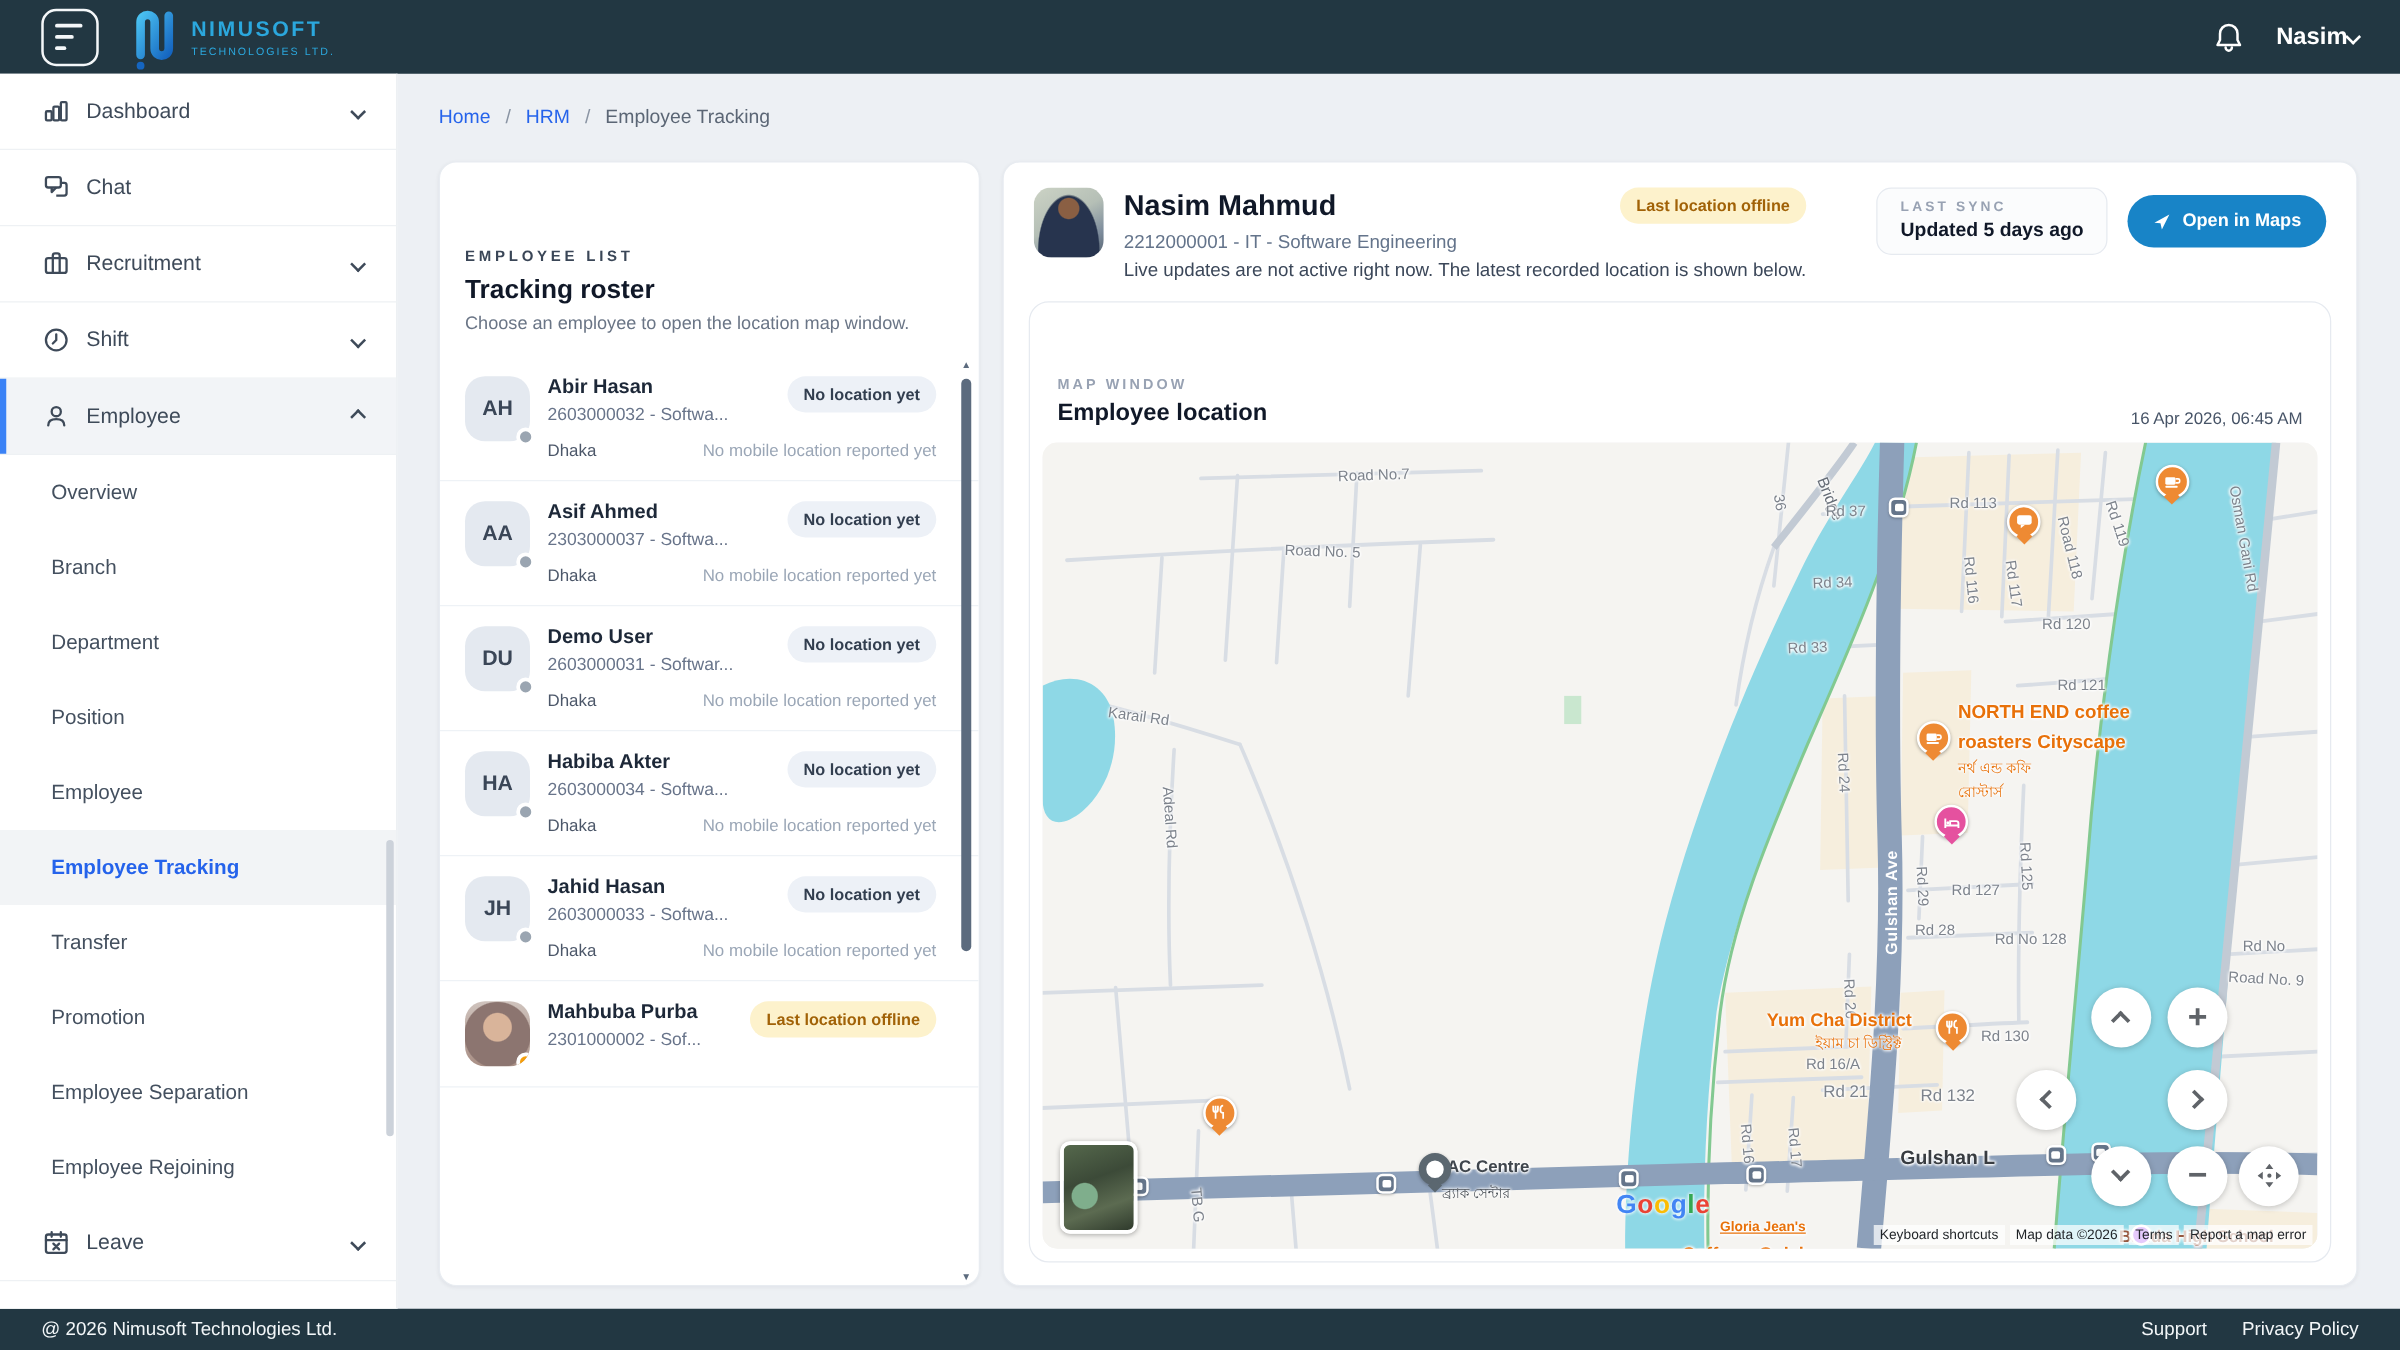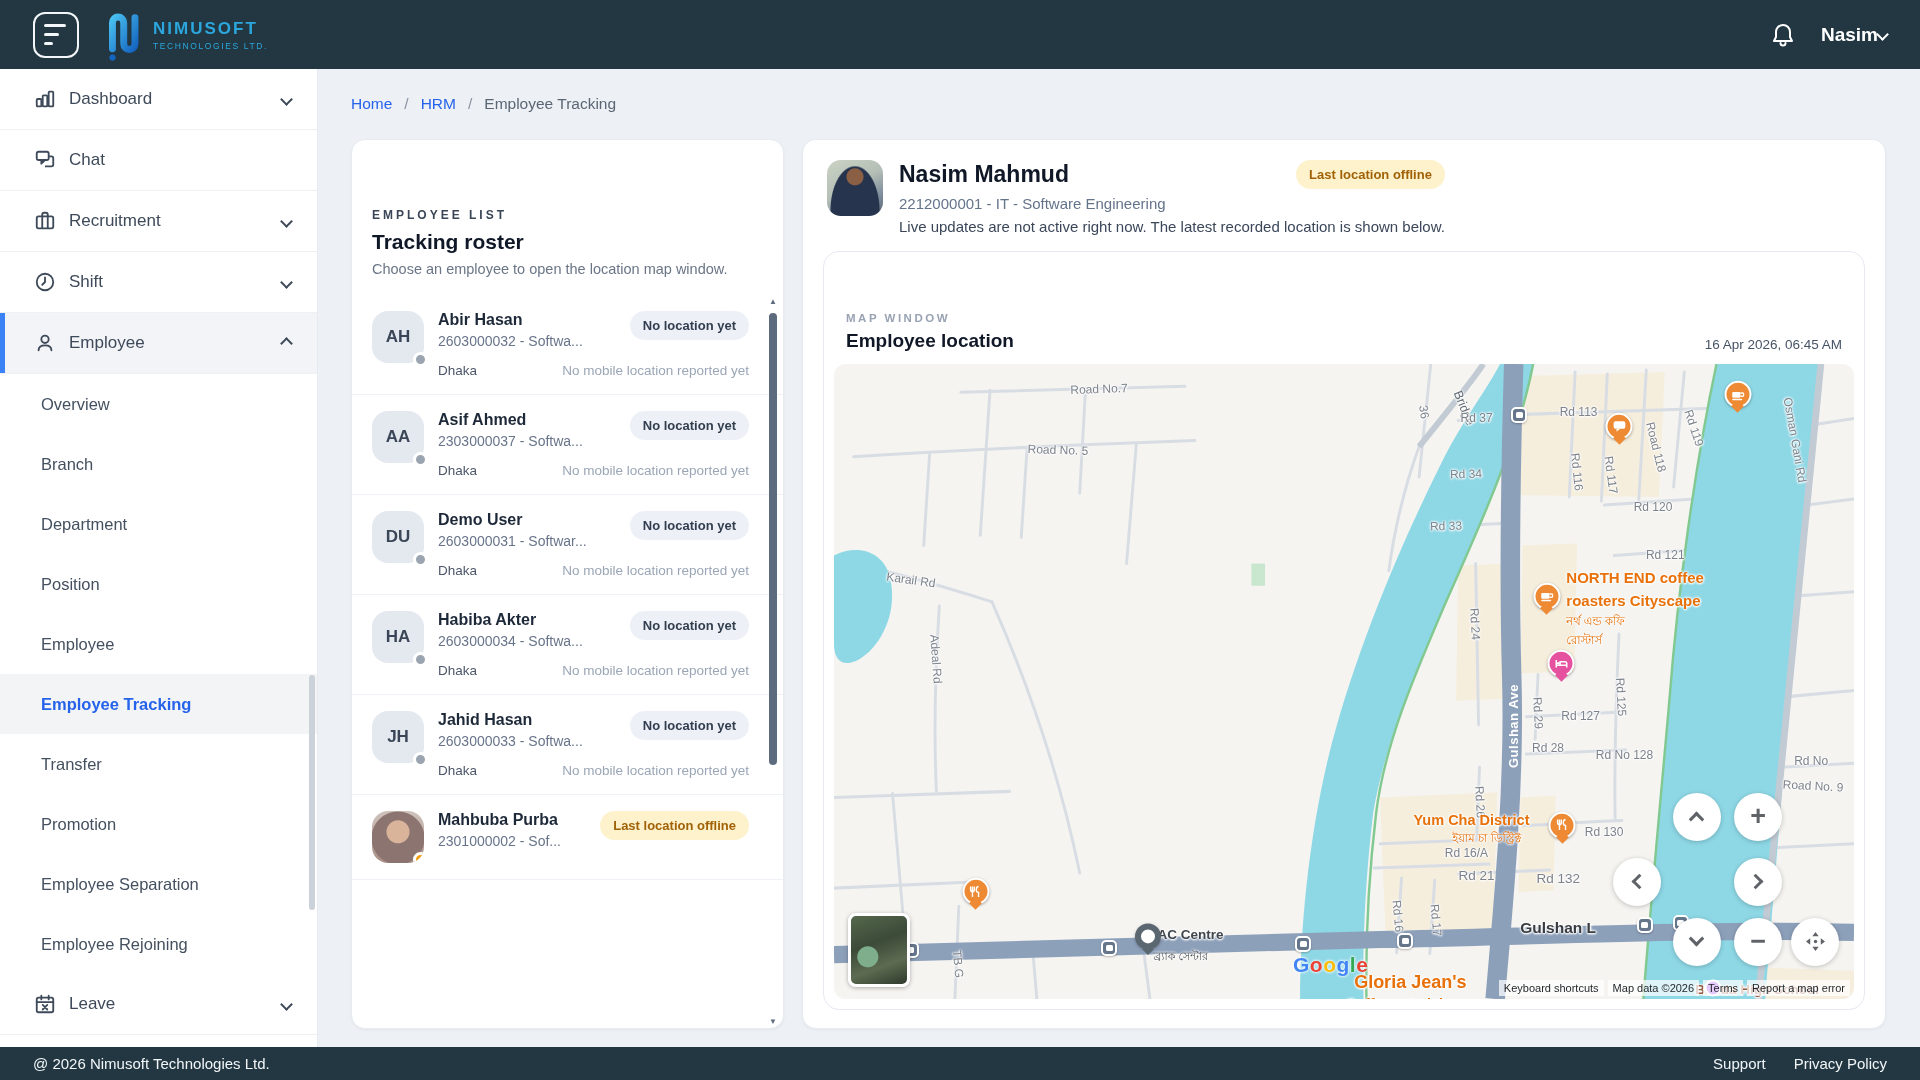--- a/index.html
+++ b/index.html
@@ -1,20 +1,20 @@
 <!DOCTYPE html>
 <html><head>
 <meta charset="utf-8">
 <style>
   * { margin:0; padding:0; box-sizing:border-box; }
   html,body { width:1920px; height:1080px; overflow:hidden; font-family:"Liberation Sans", sans-serif; background:#edf0f4; }
   body { display:flex; flex-direction:column; }
 
   
-  .topbar { height:69px; background:#223742; display:flex; align-items:center; padding:3px 33px; flex:0 0 auto; }
+  .topbar { height:59px; background:#223742; display:flex; align-items:center; padding:3px 33px; flex:0 0 auto; }
   .hamburger { width:46px; height:46px; border:2.5px solid #f4f7f9; border-radius:12px; display:flex; flex-direction:column; justify-content:center; gap:6px; padding-left:9px; cursor:pointer; }
   .hamburger i { display:block; height:3px; background:#f4f7f9; border-radius:2px; }
   .hamburger i:nth-child(1){width:22px}.hamburger i:nth-child(2){width:15px}.hamburger i:nth-child(3){width:9px}
   .brand { display:flex; align-items:center; margin-left:22px; gap:10px; }
   .brand-text .bn { color:#2ba7dd; font-weight:bold; font-size:17px; letter-spacing:2px; }
   .brand-text .bs { color:#2ba7dd; font-size:8.5px; letter-spacing:1.6px; margin-top:2px; }
   .topbar-right { margin-left:auto; display:flex; align-items:center; gap:26px; }
   .bell { cursor:pointer; display:flex; }
   .username { color:#fff; font-weight:bold; font-size:19px; cursor:pointer; display:flex; align-items:center; gap:0; }
   .chev { display:inline-block; width:9px; height:9px; border-right:2.5px solid currentColor; border-bottom:2.5px solid currentColor; transform:rotate(45deg); }
@@ -382,20 +382,32 @@
       <div class="panel">
         <div class="profile">
           <div class="pavatar"></div>
           <div class="pmain">
             <div class="prow1">
               <span class="pname">Nasim Mahmud</span>
               <span class="badge amber">Last location offline</span>
             </div>
             <div class="pmeta">2212000001 - IT - Software Engineering</div>
             <div class="pnote">Live updates are not active right now. The latest recorded location is shown below.</div>
+          </div>
+          <div class="pright">
+            <div class="sync">
+              <div class="sync-label">LAST SYNC</div>
+              <div class="sync-value">Updated 5 days ago</div>
+            </div>
+            <button class="maps-btn">
+              <svg width="15" height="15" viewBox="0 0 20 20">
+                  <path d="M2,11 L18,2 L10,18 L8.5,11.5 Z" fill="#fff"></path>
+                </svg>
+              <span>Open in Maps</span>
+            </button>
           </div>
         </div>
 
         <div class="map-card">
           <div class="map-head">
             <div class="map-head-left">
               <div class="eyebrow">MAP WINDOW</div>
               <div class="map-title">Employee location</div>
             </div>
             <div class="map-ts">16 Apr 2026, 06:45 AM</div>
@@ -516,21 +528,21 @@
                 <div class="mlabel ml-road" style="left: 75.5%; top: 73.7%; transform: translate(-50%, -50%) rotate(0deg);">Rd 130</div>
                 <div class="mlabel ml-road" style="left: 62%; top: 77%; transform: translate(-50%, -50%) rotate(0deg);">Rd 16/A</div>
                 <div class="mlabel ml-road" style="left: 63%; top: 80.5%; transform: translate(-50%, -50%) rotate(0deg); font-size: 13.5px;">Rd 21</div>
                 <div class="mlabel ml-road" style="left: 71%; top: 81%; transform: translate(-50%, -50%) rotate(0deg); font-size: 13.5px;">Rd 132</div>
                 <div class="mlabel ml-road" style="left: 55.3%; top: 87%; transform: translate(-50%, -50%) rotate(85deg);">Rd 16</div>
                 <div class="mlabel ml-road" style="left: 59%; top: 87.5%; transform: translate(-50%, -50%) rotate(85deg);">Rd 17</div>
                 <div class="mlabel ml-road" style="left: 12.2%; top: 94.5%; transform: translate(-50%, -50%) rotate(85deg);">TB G</div>
                 <div class="mlabel ml-place" style="left: 34%; top: 89.8%; transform: translate(-50%, -50%) rotate(0deg);">BRAC Centre</div>
                 <div class="mlabel ml-place-sub" style="left: 34%; top: 93.4%; transform: translate(-50%, -50%) rotate(0deg);">ব্র্যাক সেন্টার</div>
                 <div class="mlabel ml-area" style="left: 71%; top: 88.8%; transform: translate(-50%, -50%) rotate(0deg);">Gulshan L</div>
-                <div class="mlabel ml-poi" style="left: 56.5%; top: 97.3%; transform: translate(-50%, -50%) rotate(0deg); font-size: 18px;">Gloria Jean's</div>
+                <div class="mlabel ml-poi" style="left: 56.5%; top: 97.3%; transform: translate(-50%, -50%) rotate(0deg); font-size: 11px; text-decoration: underline;">Gloria Jean's</div>
                 <div class="mlabel ml-poi" style="left: 56%; top: 100.8%; transform: translate(-50%, -50%) rotate(0deg); font-size: 14.5px;">Coffees, Gulshan</div>
                 <div class="mlabel ml-school" style="left: 90.5%; top: 98.5%; transform: translate(-50%, -50%) rotate(0deg);">Badda High School</div>
                 <div class="mlabel ml-road" style="left: 94.2%; top: 12%; transform: translate(-50%, -50%) rotate(80deg);">Osman Gani Rd</div>
                 <div class="mlabel ml-road" style="left: 95.8%; top: 62.5%; transform: translate(-50%, -50%) rotate(0deg);">Rd No</div>
                 <div class="mlabel ml-road" style="left: 96%; top: 66.5%; transform: translate(-50%, -50%) rotate(3deg);">Road No. 9</div>
               </div>
             <div id="map-markers">
                 <div class="pin" style="background: rgb(238, 138, 51); left: 88.6%; top: 5.2%;">
                   <svg viewBox="0 0 12 12">
                     <rect x="1.5" y="3.5" width="7" height="5" rx="1" fill="#fff"></rect>

